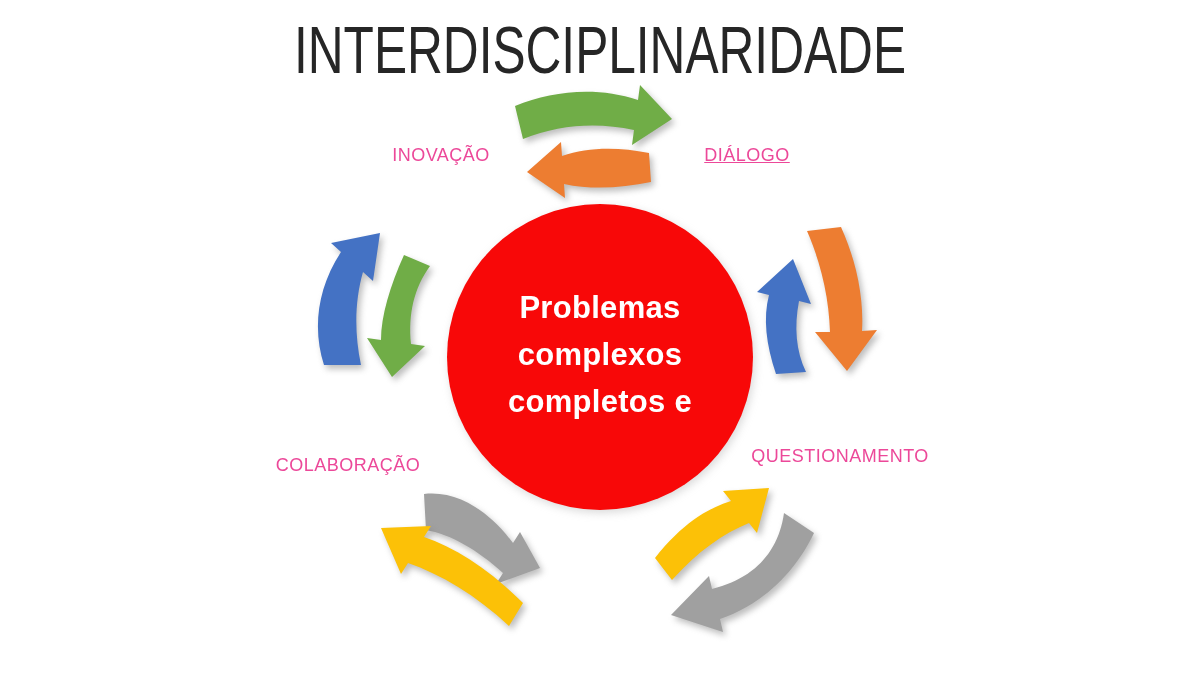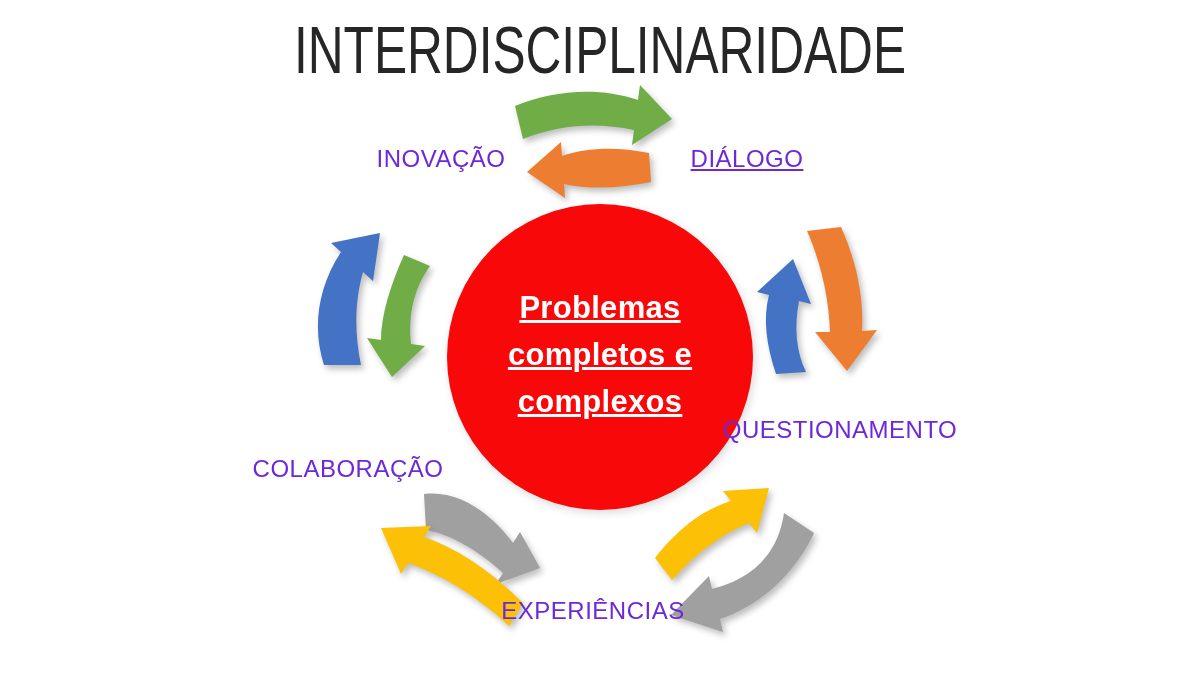--- a/index.html
+++ b/index.html
@@ -15,37 +15,36 @@
   .center-circle{ filter: drop-shadow(2px 3px 4px rgba(150,150,150,0.35)); }
   .page-title{
     fill:#262626;
     font-family:"Liberation Sans", sans-serif;
     font-size:66px;
     letter-spacing:0px;
   }
   .label{
     position:absolute;
     transform:translateX(-50%);
-    color:#6d28d9;
-    font-size:24px;
+    color:#ec4899;
+    font-size:18px;
     letter-spacing:0.5px;
     white-space:nowrap;
     text-align:center;
   }
   .label-multiline{ white-space:normal; line-height:27px; width:220px; }
   .center-text{
     position:absolute;
     left:450px; top:284px; width:300px;
     text-align:center;
     color:#ffffff;
     font-weight:bold;
     font-size:31px;
     line-height:47px;
     letter-spacing:0.3px;
-    text-decoration:underline;
   }
 </style>
 </head>
 <body>
 
 <div id="page">
 
   <svg class="diagram" width="1200" height="675" viewBox="0 0 1200 675">
 
     <text class="page-title" x="600" y="73" text-anchor="middle" textLength="612" lengthAdjust="spacingAndGlyphs" fill="#262626">INTERDISCIPLINARIDADE</text>
@@ -63,25 +62,24 @@
     <path class="arrow" d="M 523 603 C 489 569 456 548 424 537 L 431 526 L 381 528 L 401 574 L 408 563 C 440 574 476 595 509 626 Z" fill="#FCC107"></path>
 
     <path class="arrow" d="M 655 558 C 682 524 706 509 731 501 L 723 491 L 769 488 L 757 533 L 749 523 C 724 533 698 551 672 580 Z" fill="#FCC107"></path>
     <path class="arrow" d="M 784 513 C 779 549 757 578 712 589 L 709 576 L 671 615 L 723 632 L 720 619 C 758 606 793 577 814 533 Z" fill="#A0A0A0"></path>
 
     <circle class="center-circle" cx="600" cy="357" r="153" fill="#F80808"></circle>
   </svg>
 
   <div class="center-text">
     <div>Problemas</div>
+    <div>complexos</div>
     <div>completos e</div>
-    <div>complexos</div>
   </div>
 
   <div class="label" style="left:441px; top:145px;">INOVAÇÃO</div>
   <div class="label" style="left:747px; top:145px;text-decoration:underline;">DIÁLOGO</div>
   <div class="label" style="left:348px; top:431px;margin-top:24px;">COLABORAÇÃO</div>
-  <div class="label" style="left:840px; top:416px;">QUESTIONAMENTO</div>
+  <div class="label" style="left:840px; top:446px;">QUESTIONAMENTO</div>
   <div class="label label-multiline" style="left:593px; top:597px;">
-    <div>EXPERIÊNCIAS</div>
   </div>
 
 </div>
 
 </body></html>

